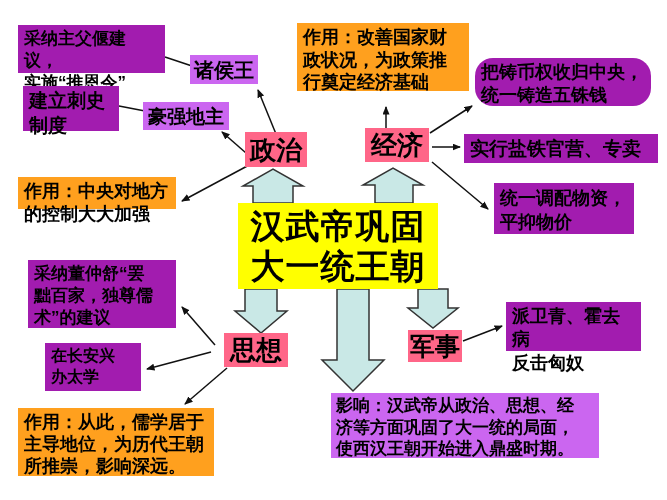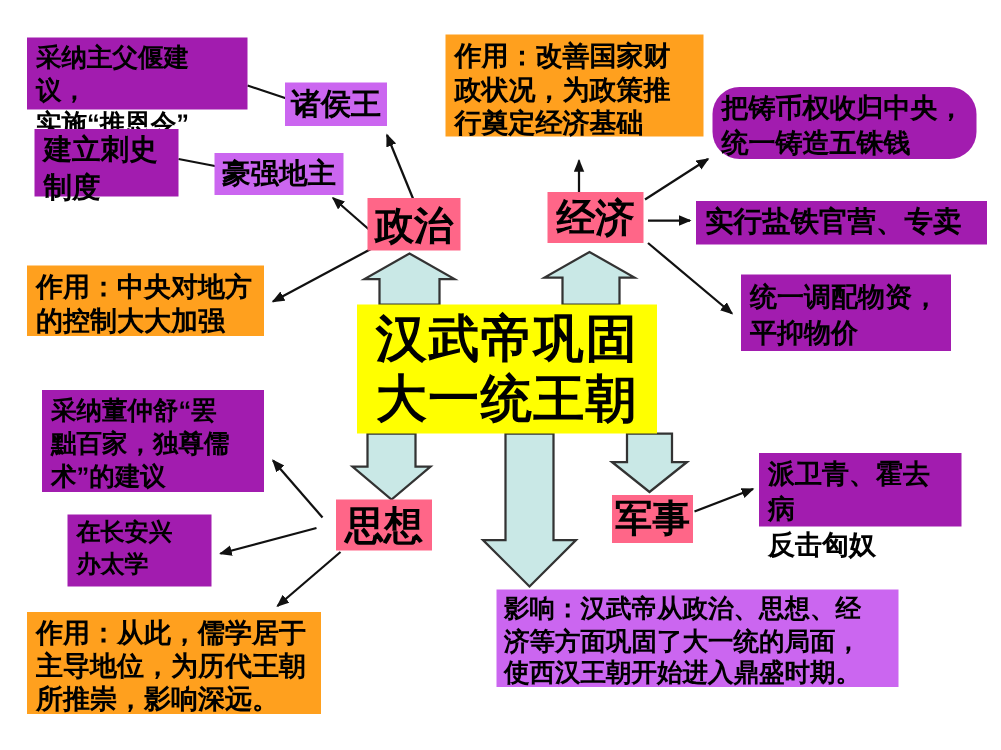--- a/index.html
+++ b/index.html
@@ -17,21 +17,21 @@
   .body-txt{font-size:17px;line-height:1.3;padding:3px 6px;text-align:left;}
   .node{display:flex;align-items:center;justify-content:center;font-size:26px;line-height:1;}
   .small-node{display:flex;align-items:center;justify-content:center;font-size:20px;line-height:1;}
 
   
   .b-tuien     {left:18px;  top:25px;  width:147px; height:48px;}
   .b-cishi     {left:23px;  top:86px;  width:96px;  height:45px; font-size:19px;}
   .b-zhuhou    {left:190px; top:55px;  width:68px;  height:29px;}
   .b-haoqiang  {left:143px; top:102px; width:86px;  height:28px; font-size:19px;}
   .n-politics  {left:245px; top:132px; width:62px;  height:35px;}
-  .b-eff-pol   {left:18px;  top:177px; width:158px; height:47px; font-size:18px;}
+  .b-eff-pol   {left:18px;  top:177px; width:158px; height:32px; font-size:18px;}
 
   
   .b-eff-eco   {left:297px; top:23px;  width:172px; height:68px; font-size:18px; line-height:1.25;}
   .n-economy   {left:365px; top:128px; width:64px;  height:34px;}
   .b-coin      {left:475px; top:58px;  width:176px; height:48px; font-size:18px;border-radius:18px;}
   .b-salt      {left:464px; top:134px; width:194px; height:29px; font-size:19px;}
   .b-goods     {left:494px; top:183px; width:140px; height:51px; font-size:18px; line-height:1.35;}
 
   
   .c-title{

